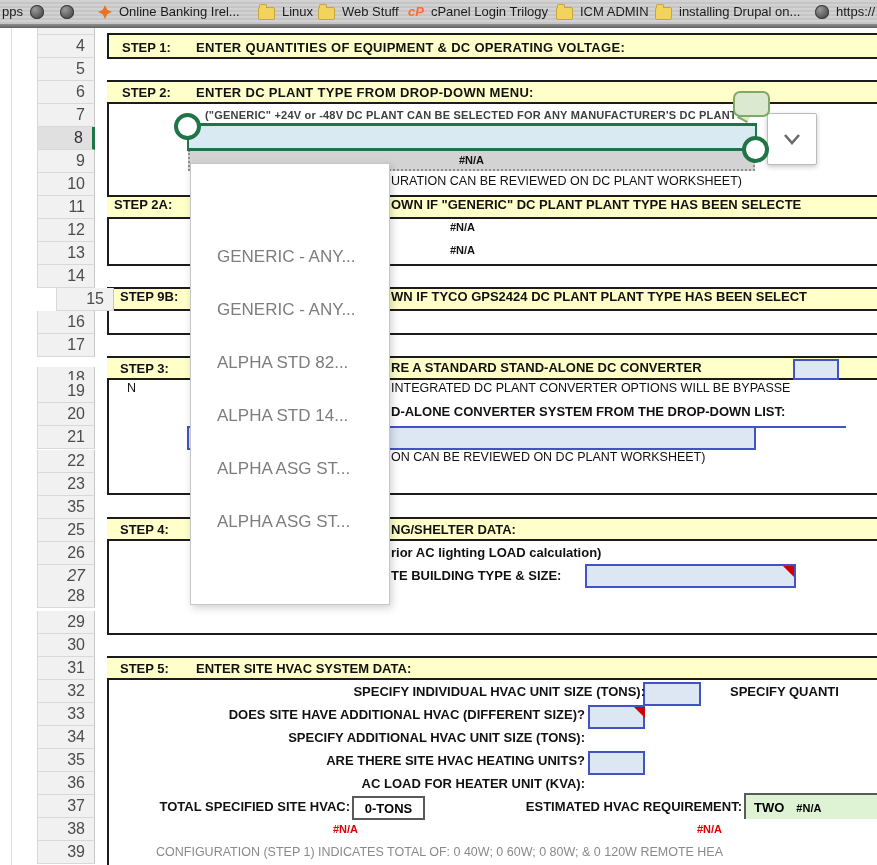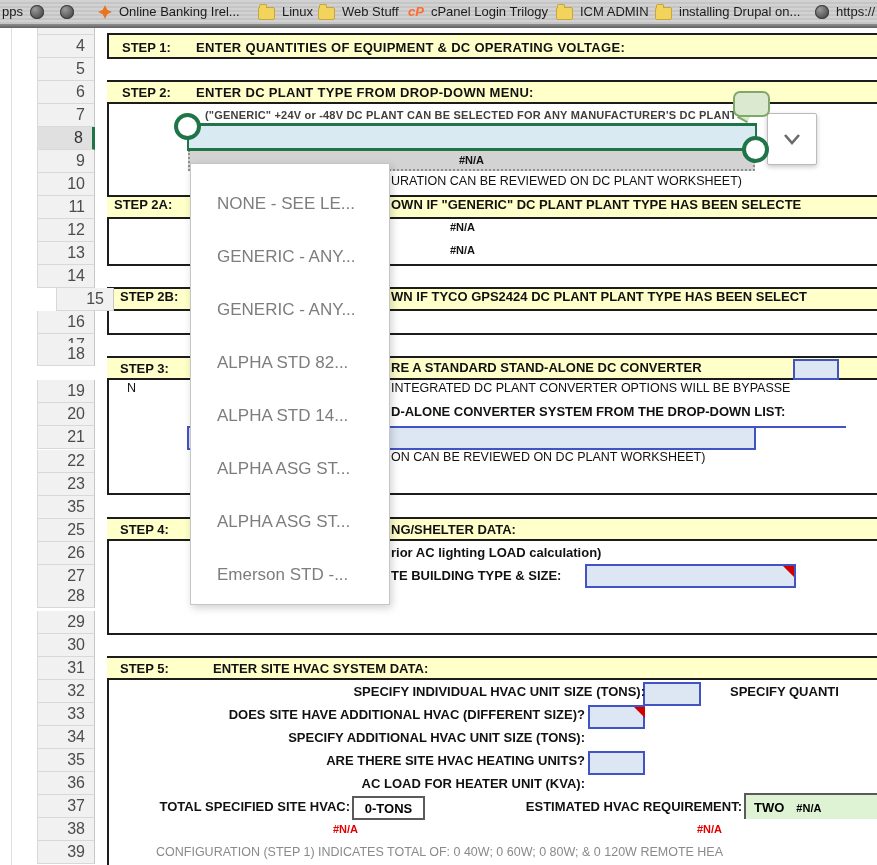--- a/index.html
+++ b/index.html
@@ -101,30 +101,30 @@
       <div class="rh sel" style="top: 126.8px;">8</div>
       <div class="rh" style="top: 149.85px;">9</div>
       <div class="rh" style="top: 172.9px;">10</div>
       <div class="rh" style="top: 195.95px;">11</div>
       <div class="rh" style="top: 219px;">12</div>
       <div class="rh" style="top: 242.05px;">13</div>
       <div class="rh" style="top: 265.1px;">14</div>
       <div class="rh" style="top: 288.15px; margin-left: 19px;">15</div>
       <div class="rh" style="top: 311.2px;">16</div>
       <div class="rh" style="top: 334.25px;">17</div>
-      <div class="rh" style="top: 343px;">18</div>
+      <div class="rh" style="top: 367px;">18</div>
       <div class="rh" style="top: 380.35px;">19</div>
       <div class="rh" style="top: 403.4px;">20</div>
       <div class="rh" style="top: 426.45px;">21</div>
       <div class="rh" style="top: 449.5px;">22</div>
       <div class="rh" style="top: 472.55px;">23</div>
       <div class="rh" style="top: 495.6px;">35</div>
       <div class="rh" style="top: 518.65px;">25</div>
       <div class="rh" style="top: 541.7px;">26</div>
-      <div class="rh" style="top: 564.75px;">27</div>
+      <div class="rh" style="top: 564.75px; font-style: italic;">27</div>
       <div class="rh" style="top: 585px;">28</div>
       <div class="rh" style="top: 610.85px;">29</div>
       <div class="rh" style="top: 633.9px;">30</div>
       <div class="rh" style="top: 656.95px;">31</div>
       <div class="rh" style="top: 680px;">32</div>
       <div class="rh" style="top: 703.05px;">33</div>
       <div class="rh" style="top: 726.1px;">34</div>
       <div class="rh" style="top: 749.15px;">35</div>
       <div class="rh" style="top: 772.2px;">36</div>
       <div class="rh" style="top: 795.25px;">37</div>
@@ -167,42 +167,42 @@
       <svg width="24" height="24" viewBox="0 0 24 24">
         <polyline points="5,8 12,16 19,8" fill="none" stroke="#6b6b6b" stroke-width="2.6"></polyline>
       </svg>
     </div>
 
     <div class="t" style="left:391px;top:170px;font-size:12.5px;">URATION CAN BE REVIEWED ON DC PLANT WORKSHEET)</div>
     <div class="t b" style="left:114px;top:193px;">STEP 2A:</div>
     <div class="t b" style="left:391px;top:193px;">OWN  IF "GENERIC" DC PLANT PLANT TYPE HAS BEEN SELECTE</div>
     <div class="t b small" style="left:450px;top:216px;">#N/A</div>
     <div class="t b small" style="left:450px;top:239px;">#N/A</div>
-    <div class="t b" style="left:120px;top:285px;">STEP 2B:</div>
+    <div class="t b" style="left:120px;top:285px;">STEP 9B:</div>
     <div class="t b" style="left:391px;top:285px;">WN IF TYCO GPS2424 DC PLANT PLANT TYPE HAS BEEN SELECT</div>
 
     <div class="t b" style="left:120px;top:357px;">STEP 3:</div>
     <div class="t b" style="left:391px;top:356px;">RE A STANDARD STAND-ALONE DC CONVERTER</div>
     <div class="inp" style="left:793px;top:359px;width:46px;height:21px;"></div>
     <div class="t" style="left:127px;top:377px;font-size:12.5px;">N</div>
     <div class="t" style="left:391px;top:377px;font-size:12.5px;">INTEGRATED DC PLANT CONVERTER OPTIONS WILL BE BYPASSE</div>
     <div class="t b" style="left:391px;top:400px;">D-ALONE CONVERTER SYSTEM FROM THE DROP-DOWN LIST:</div>
     <div class="inp" style="left:187px;top:426px;width:569px;height:24px;"></div>
     <div class="blueline" style="left:754px;top:426px;width:92px;height:2px;"></div>
     <div class="t" style="left:391px;top:446px;font-size:12.5px;">ON CAN BE REVIEWED ON DC PLANT WORKSHEET)</div>
 
     <div class="t b" style="left:120px;top:518px;">STEP 4:</div>
     <div class="t b" style="left:391px;top:518px;">NG/SHELTER DATA:</div>
     <div class="t b" style="left:391px;top:541px;">rior AC lighting LOAD calculation)</div>
     <div class="t b" style="left:391px;top:564px;">TE BUILDING TYPE &amp; SIZE:</div>
     <div class="inp" style="left:585px;top:564px;width:211px;height:24px;"></div>
     <div class="rtri" style="left:783px;top:566px;"></div>
 
     <div class="t b" style="left:120px;top:657px;">STEP 5:</div>
-    <div class="t b" style="left:213px;top:657px;text-align:center;">ENTER SITE HVAC SYSTEM DATA:</div>
+    <div class="t b" style="left:196px;top:657px;text-align:center;">ENTER SITE HVAC SYSTEM DATA:</div>
     <div class="t b tr" style="left:300px;top:680px;width:345px;">SPECIFY INDIVIDUAL HVAC UNIT SIZE (TONS):</div>
     <div class="inp" style="left:643px;top:682px;width:58px;height:24px;"></div>
     <div class="t b" style="left:730px;top:680px;">SPECIFY QUANTI</div>
     <div class="t b tr" style="left:180px;top:703px;width:405px;">DOES SITE HAVE ADDITIONAL HVAC (DIFFERENT SIZE)?</div>
     <div class="inp" style="left:588px;top:705px;width:57px;height:24px;"></div>
     <div class="rtri" style="left:634px;top:707px;"></div>
     <div class="t b tr" style="left:180px;top:726px;width:405px;">SPECIFY ADDITIONAL HVAC UNIT SIZE (TONS):</div>
     <div class="t b tr" style="left:180px;top:749px;width:405px;">ARE THERE SITE HVAC HEATING UNITS?</div>
     <div class="inp" style="left:588px;top:751px;width:57px;height:24px;"></div>
     <div class="t b tr" style="left:180px;top:772px;width:405px;">AC LOAD FOR HEATER UNIT (KVA):</div>
@@ -211,28 +211,26 @@
     <div class="t b tr" style="left:500px;top:795px;width:242px;">ESTIMATED HVAC REQUIREMENT:</div>
     <div id="greenbox">
       <span class="v1">TWO</span>
       <span class="v2">#N/A</span>
     </div>
     <div class="t b small red" style="left:333px;top:818px;">#N/A</div>
     <div class="t b small red" style="left:697px;top:818px;">#N/A</div>
     <div class="t gray" style="left:156px;top:841px;font-size:12.5px;">CONFIGURATION (STEP 1) INDICATES TOTAL OF: 0 40W; 0 60W; 0 80W; &amp; 0 120W REMOTE HEA</div>
 
     <div id="ddpanel">
-        <div class="ditem" style="top: 13px;">NONE - SEE LE...</div>
         <div class="ditem" style="top: 66px;">GENERIC - ANY...</div>
         <div class="ditem" style="top: 119px;">GENERIC - ANY...</div>
         <div class="ditem" style="top: 172px;">ALPHA STD 82...</div>
         <div class="ditem" style="top: 225px;">ALPHA STD 14...</div>
         <div class="ditem" style="top: 278px;">ALPHA ASG ST...</div>
         <div class="ditem" style="top: 331px;">ALPHA ASG ST...</div>
-        <div class="ditem" style="top: 384px;">Emerson STD -...</div>
       </div>
   </div>
 
   <div id="chrome">
       <div class="bm" style="left: 2px;">
         <span class="blabel">pps</span>
       </div>
       <div class="bm" style="left: 30px;">
         <span class="bicon globe"></span>
       </div>

